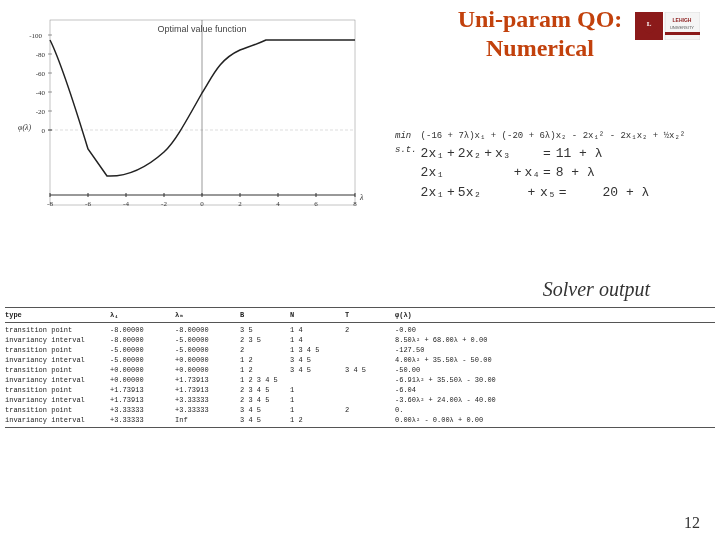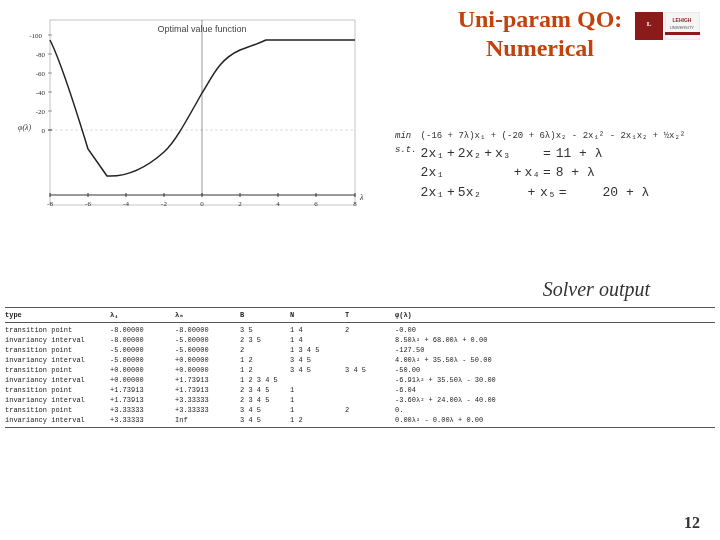--- a/index.html
+++ b/index.html
@@ -104,21 +104,21 @@
     .col-n { width: 55px; }
     .col-t { width: 45px; }
     .col-phi { width: 180px; text-align: left; padding-left: 5px;}
 
     
     .page-number {
       position: absolute;
       bottom: 8px;
       right: 20px;
       font-size: 16px;
-      font-weight: bold;
+      font-weight: normal;
       color: #333;
     }
 
     
     .graph-svg {
       width: 100%;
       height: 100%;
     }
 
   </style>

